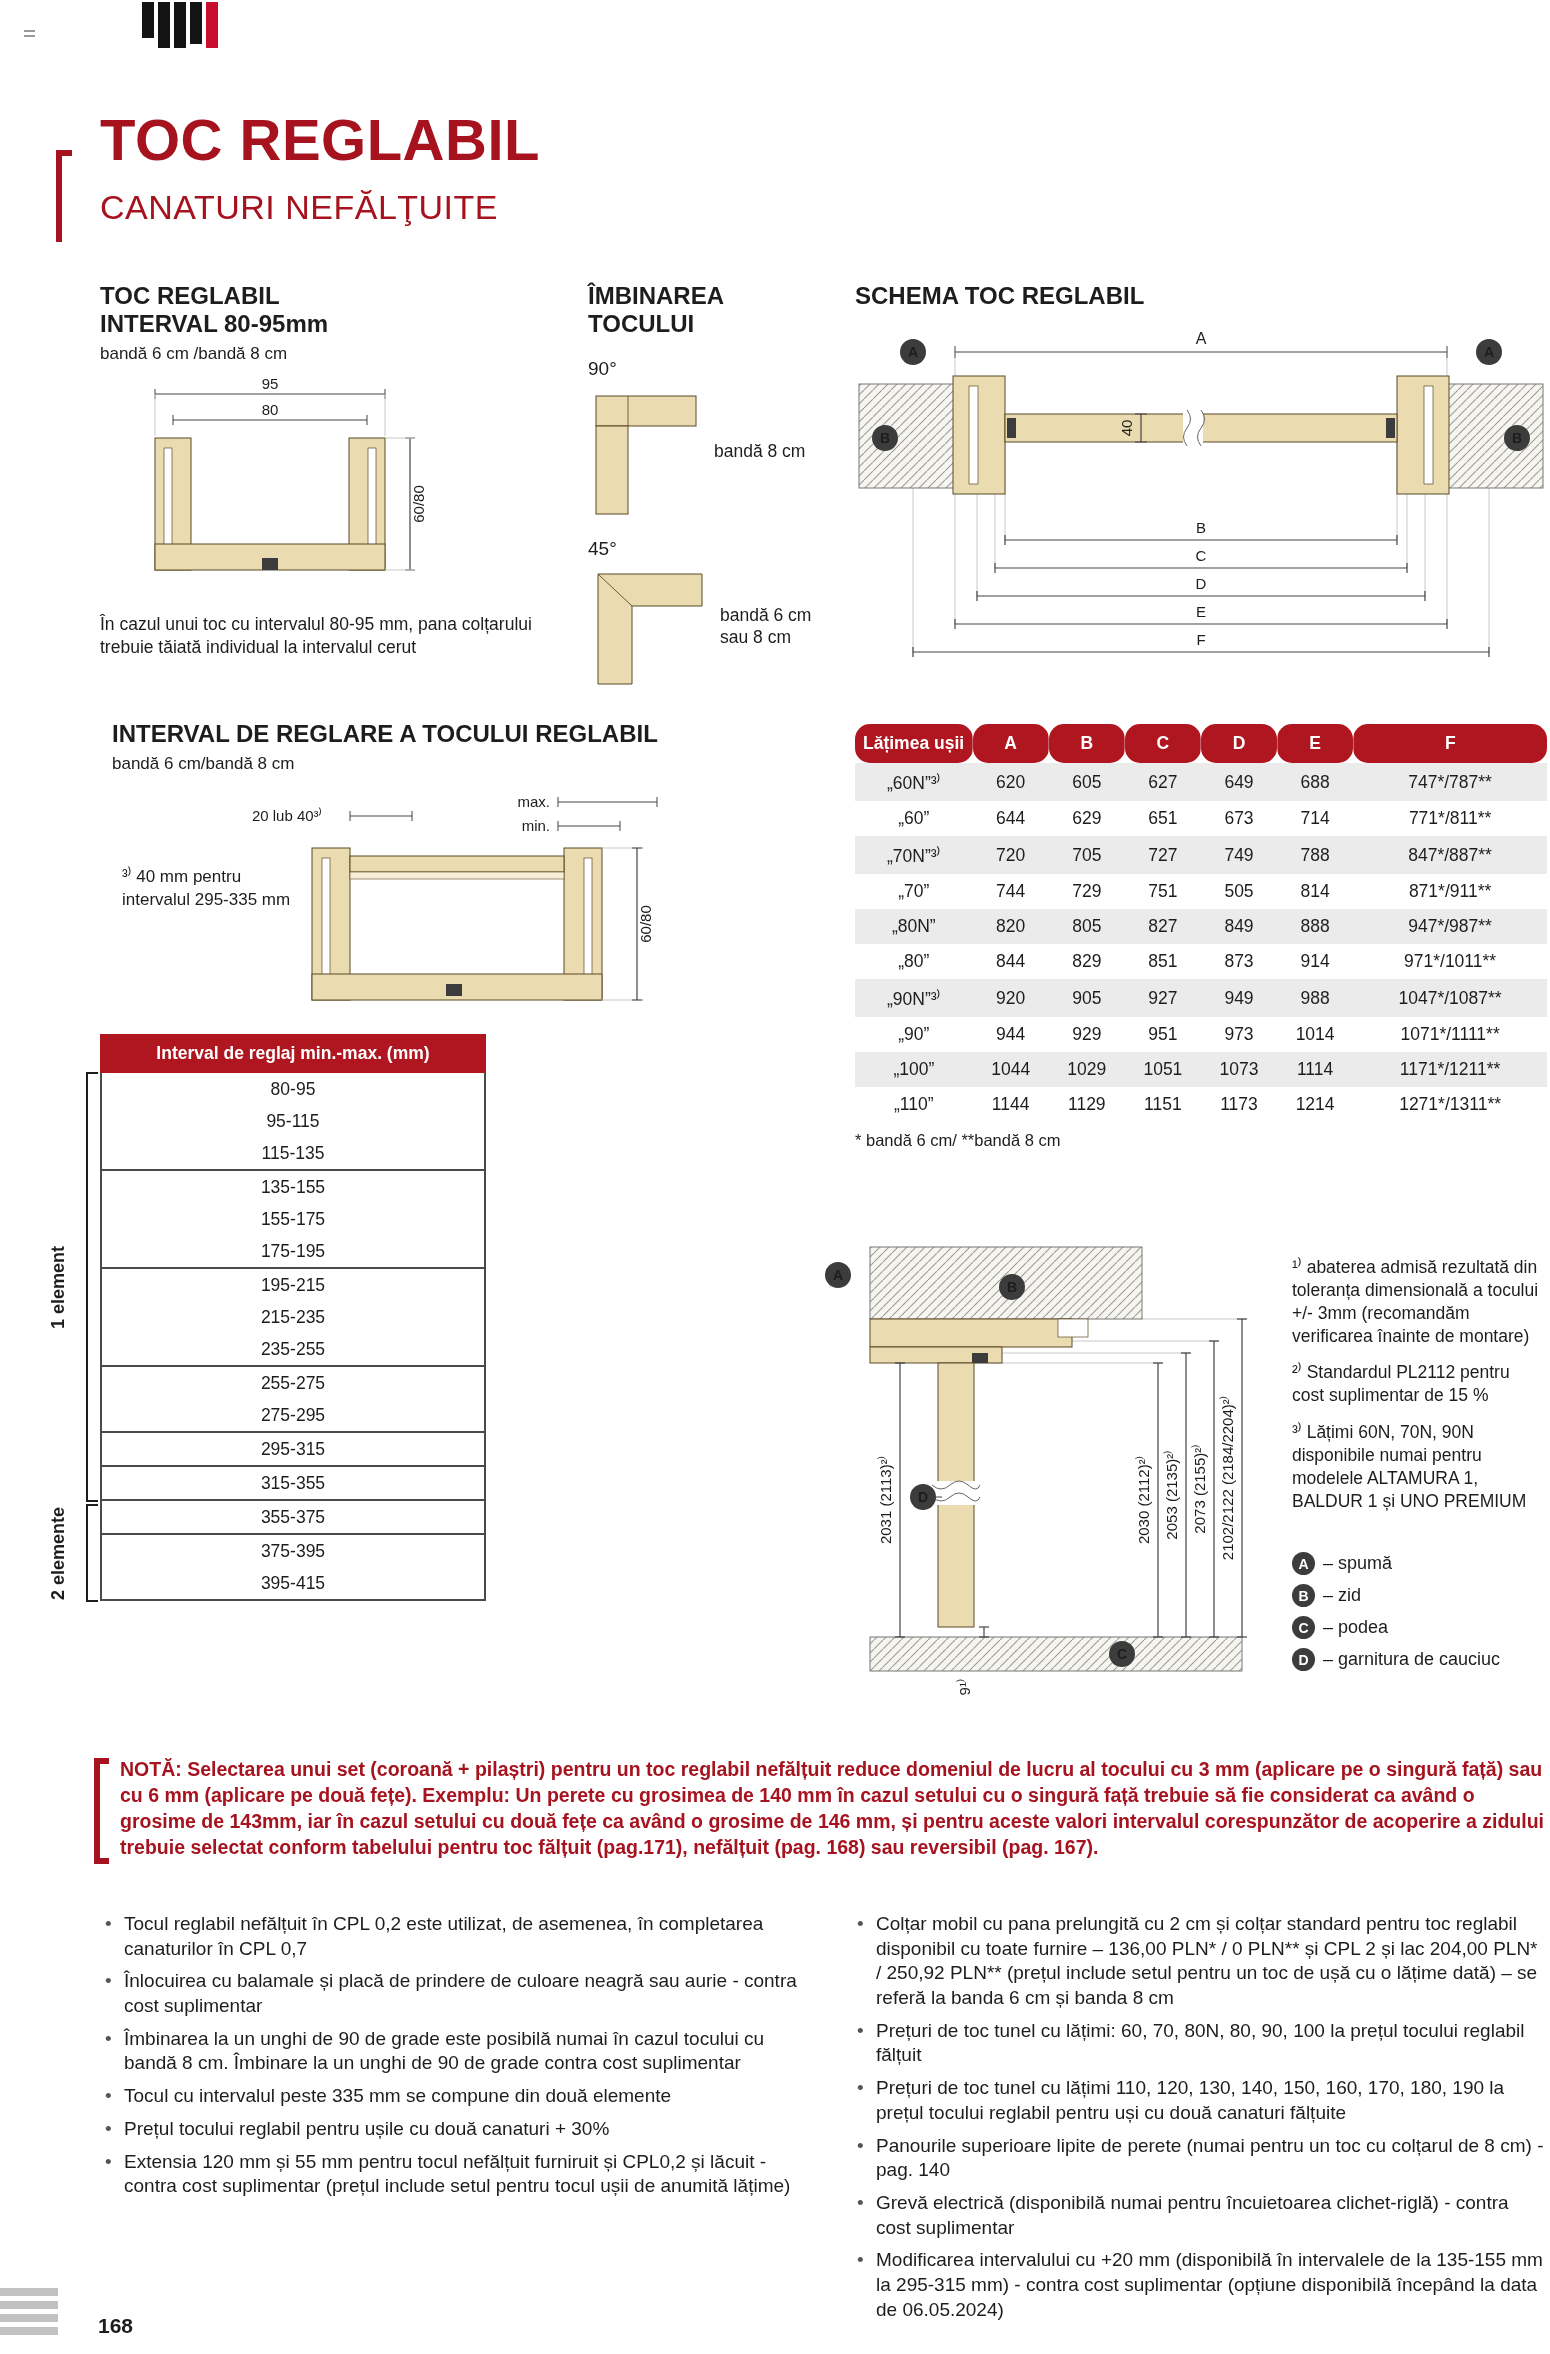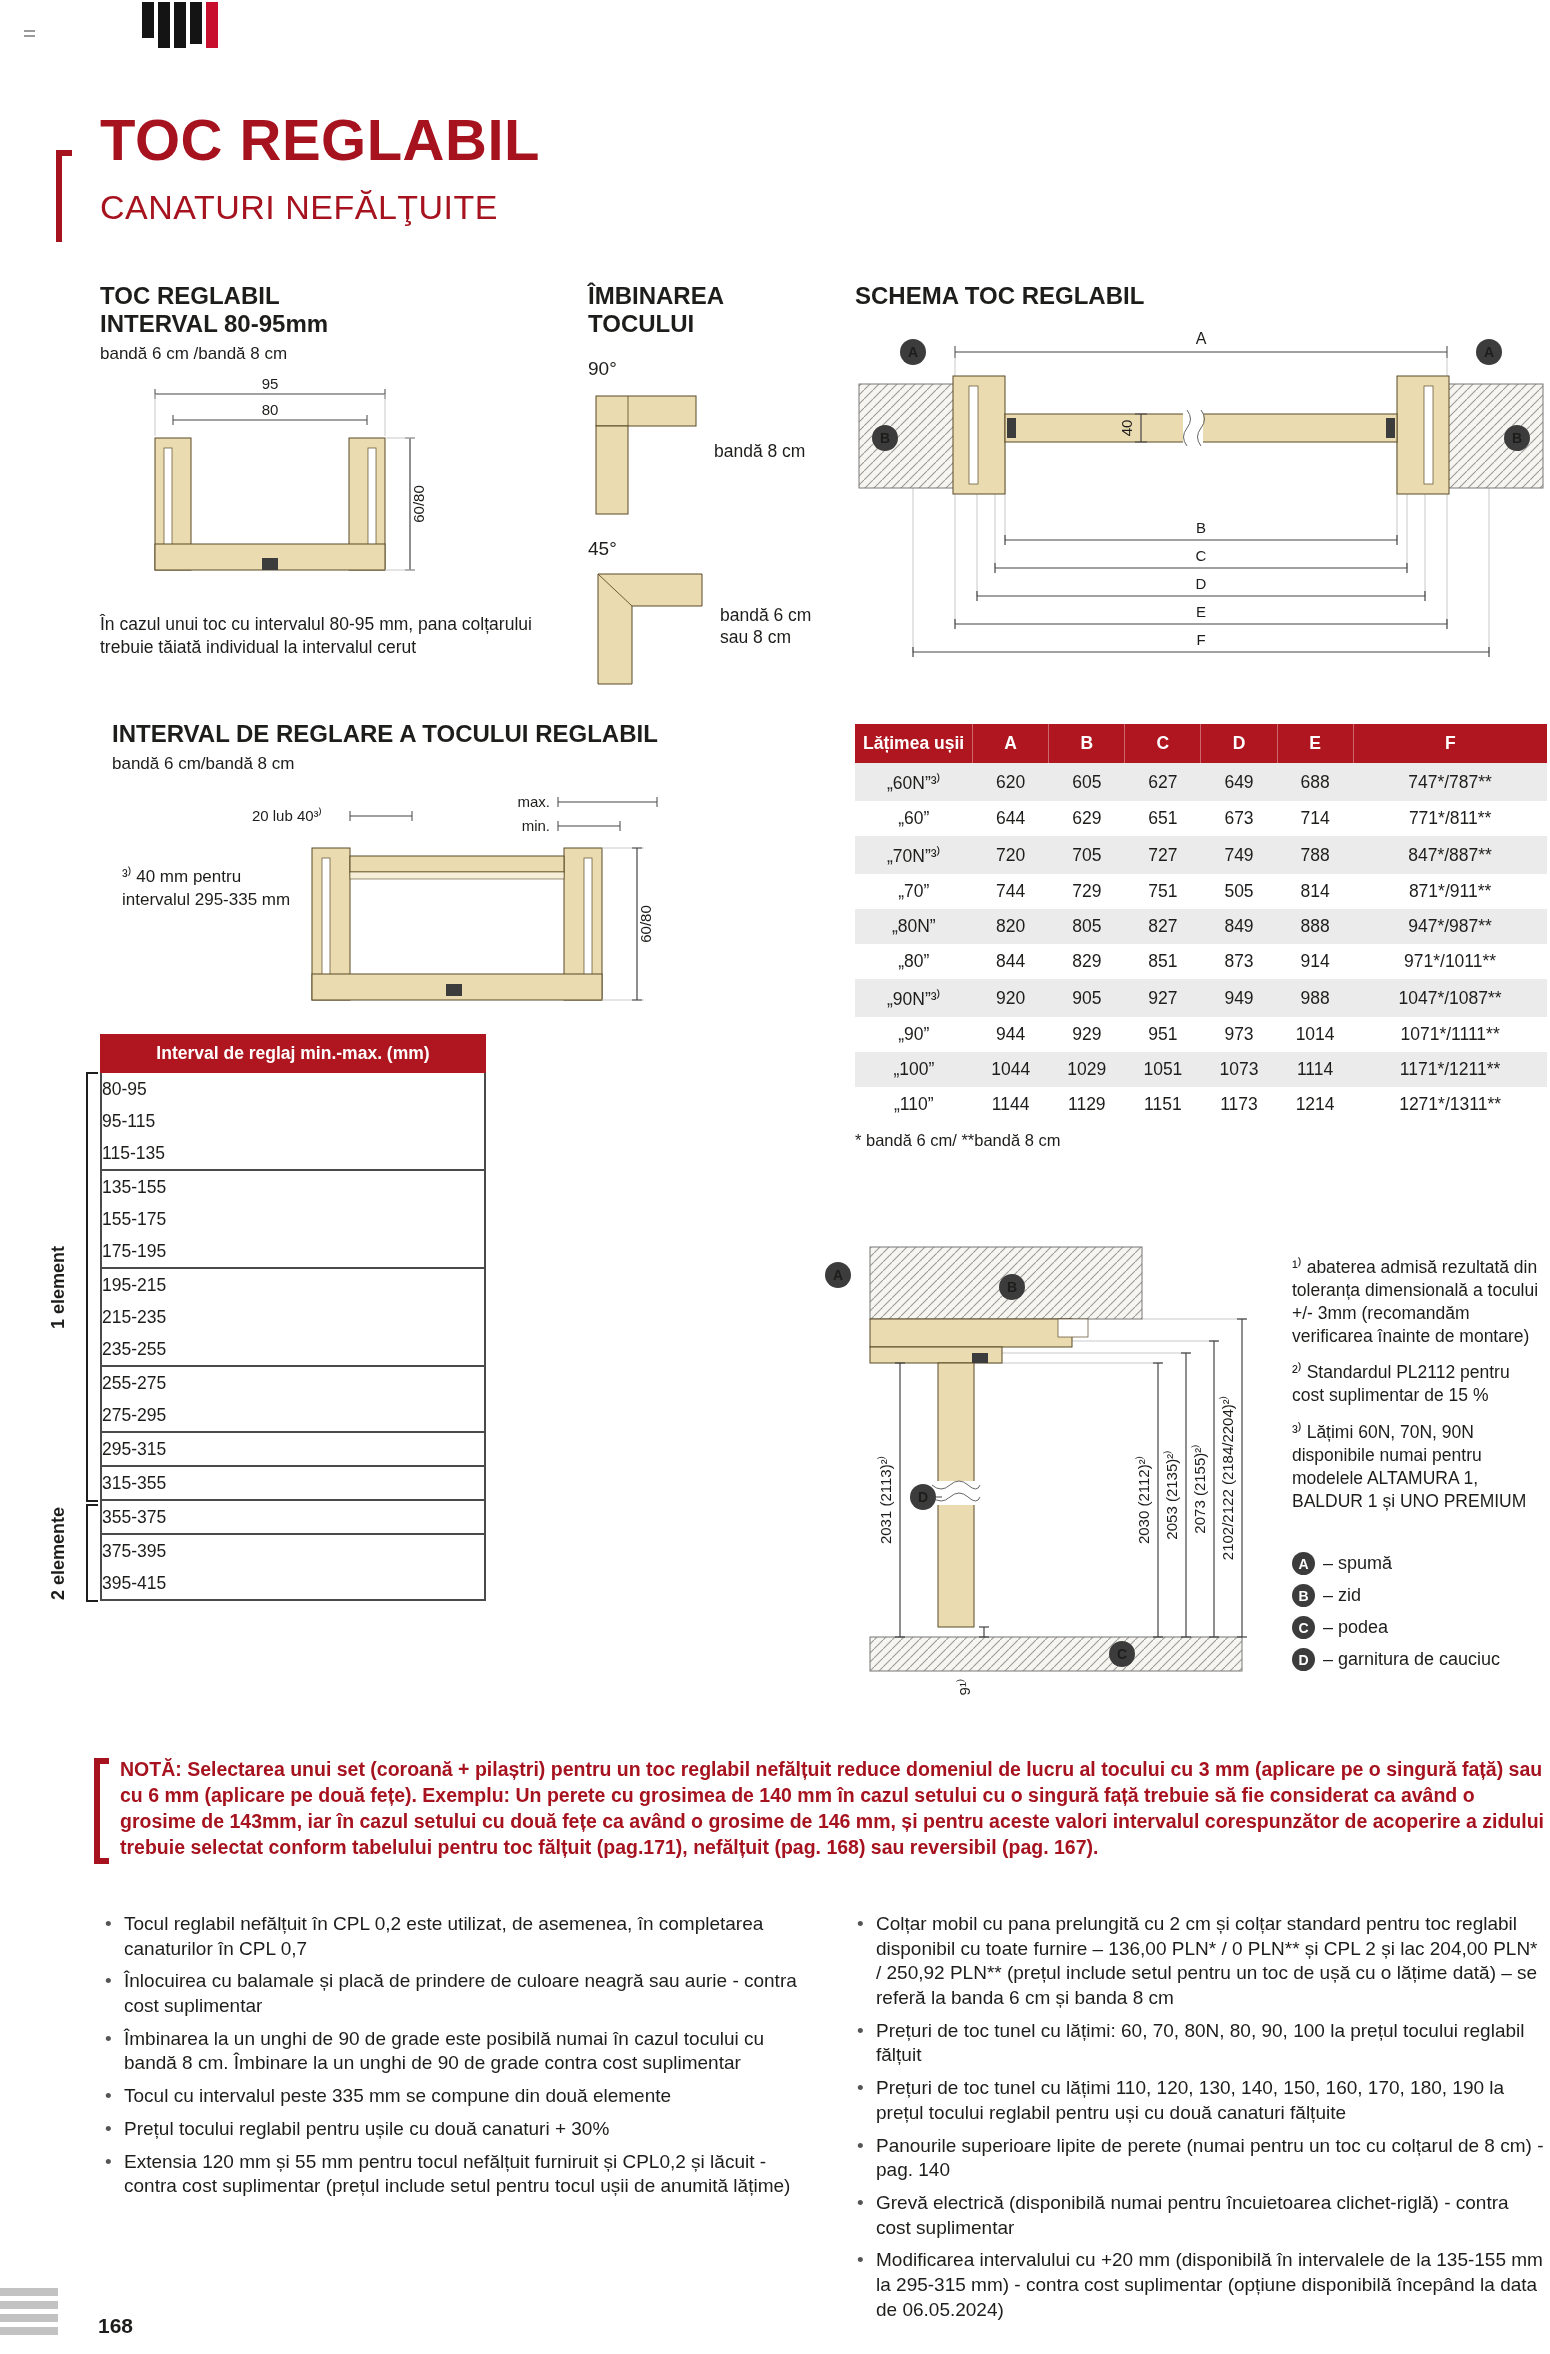--- a/index.html
+++ b/index.html
@@ -32,37 +32,37 @@
   .sec2{position:absolute;left:588px;top:282px;width:270px;}
   .angle{font-size:19px;margin-top:20px;}
   .joint-row{display:flex;align-items:center;gap:14px;margin-top:6px;}
   .joint-label{font-size:17.5px;line-height:1.25;width:120px;}
 
   .sec3{position:absolute;left:855px;top:282px;width:692px;}
   .sec3 svg{margin-top:8px;display:block;}
 
   .wtwrap{position:absolute;left:855px;top:724px;width:692px;}
   .wtable{border-collapse:collapse;width:100%;}
-  .wtable th{background:var(--hdr);color:#fff;font-size:17.5px;font-weight:bold;padding:9px 2px;border-right:1px solid rgba(255,255,255,.35);}
+  .wtable th{background:var(--hdr);color:#fff;font-size:17.5px;font-weight:bold;padding:9px 2px;border-right:1px solid rgba(255,255,255,.35);border-radius:15px;}
   .wtable th:last-child{border-right:none;}
   .wtable tbody td{text-align:center;font-size:17.5px;padding:7px 2px;}
   .wtable tbody tr:nth-child(odd){background:#ebebeb;}
   .wtable tbody tr:nth-child(even){background:#fff;}
   .wtfoot{margin-top:9px;font-size:16.5px;}
 
   .sec4{position:absolute;left:112px;top:720px;width:620px;}
   .sec4 svg{margin-top:12px;display:block;}
   .reg-foot{position:absolute;left:122px;top:866px;font-size:17px;line-height:1.35;z-index:3;}
 
   .itable{position:absolute;left:100px;top:1034px;width:386px;}
   .ithead{background:var(--hdr);color:#fff;font-weight:bold;font-size:17.5px;text-align:center;padding:9px 0;}
   .itbody{border:2px solid #4a4a4a;border-top:none;background:#fff;}
   .igroup{border-bottom:2px solid #4a4a4a;}
   .igroup:last-child{border-bottom:none;}
-  .iline{font-size:17.5px;line-height:32px;}
+  .iline{text-align:center;font-size:17.5px;line-height:32px;}
 
   .bk-line{position:absolute;width:12px;border-left:2px solid var(--ink);}
   .bk-line::before,.bk-line::after{content:"";position:absolute;left:0;width:10px;height:2px;background:var(--ink);}
   .bk-line::before{top:0;}
   .bk-line::after{bottom:0;}
   .bk-label{position:absolute;writing-mode:vertical-rl;transform:rotate(180deg);font-size:18px;font-weight:bold;display:flex;align-items:center;justify-content:center;}
 
   .vsec{position:absolute;left:820px;top:1235px;}
 
   .fnotes{position:absolute;left:1292px;top:1256px;width:254px;}

